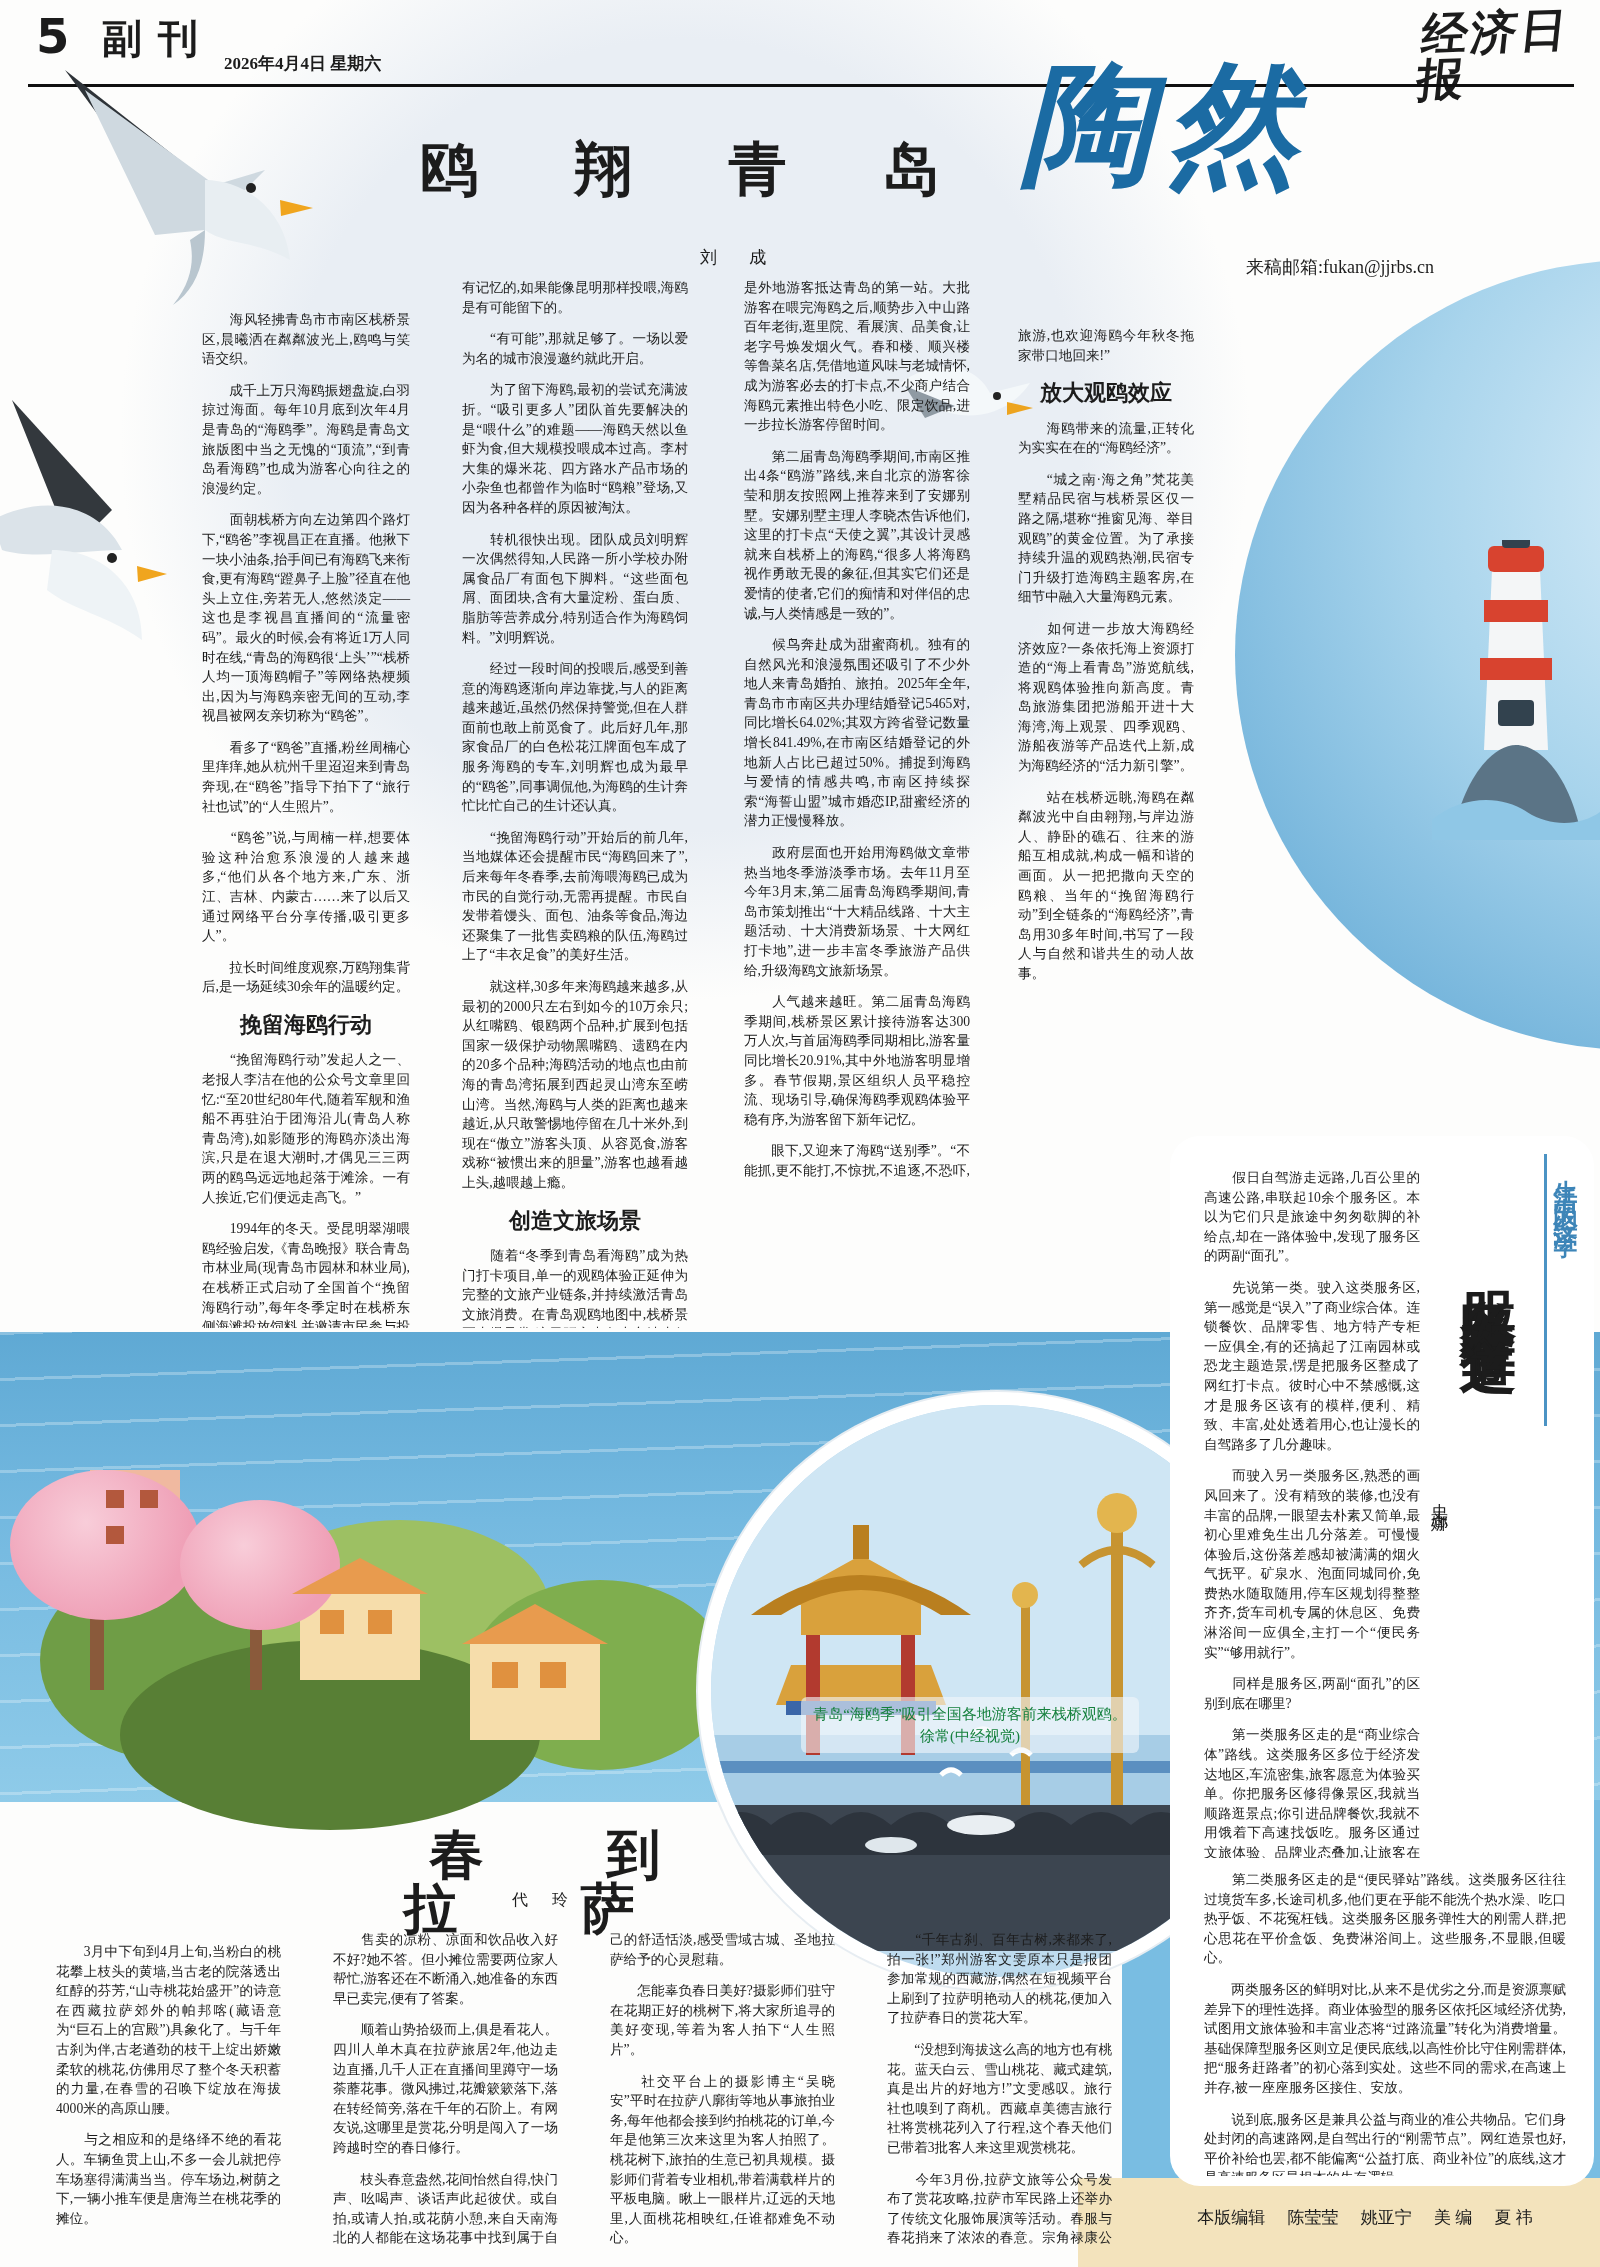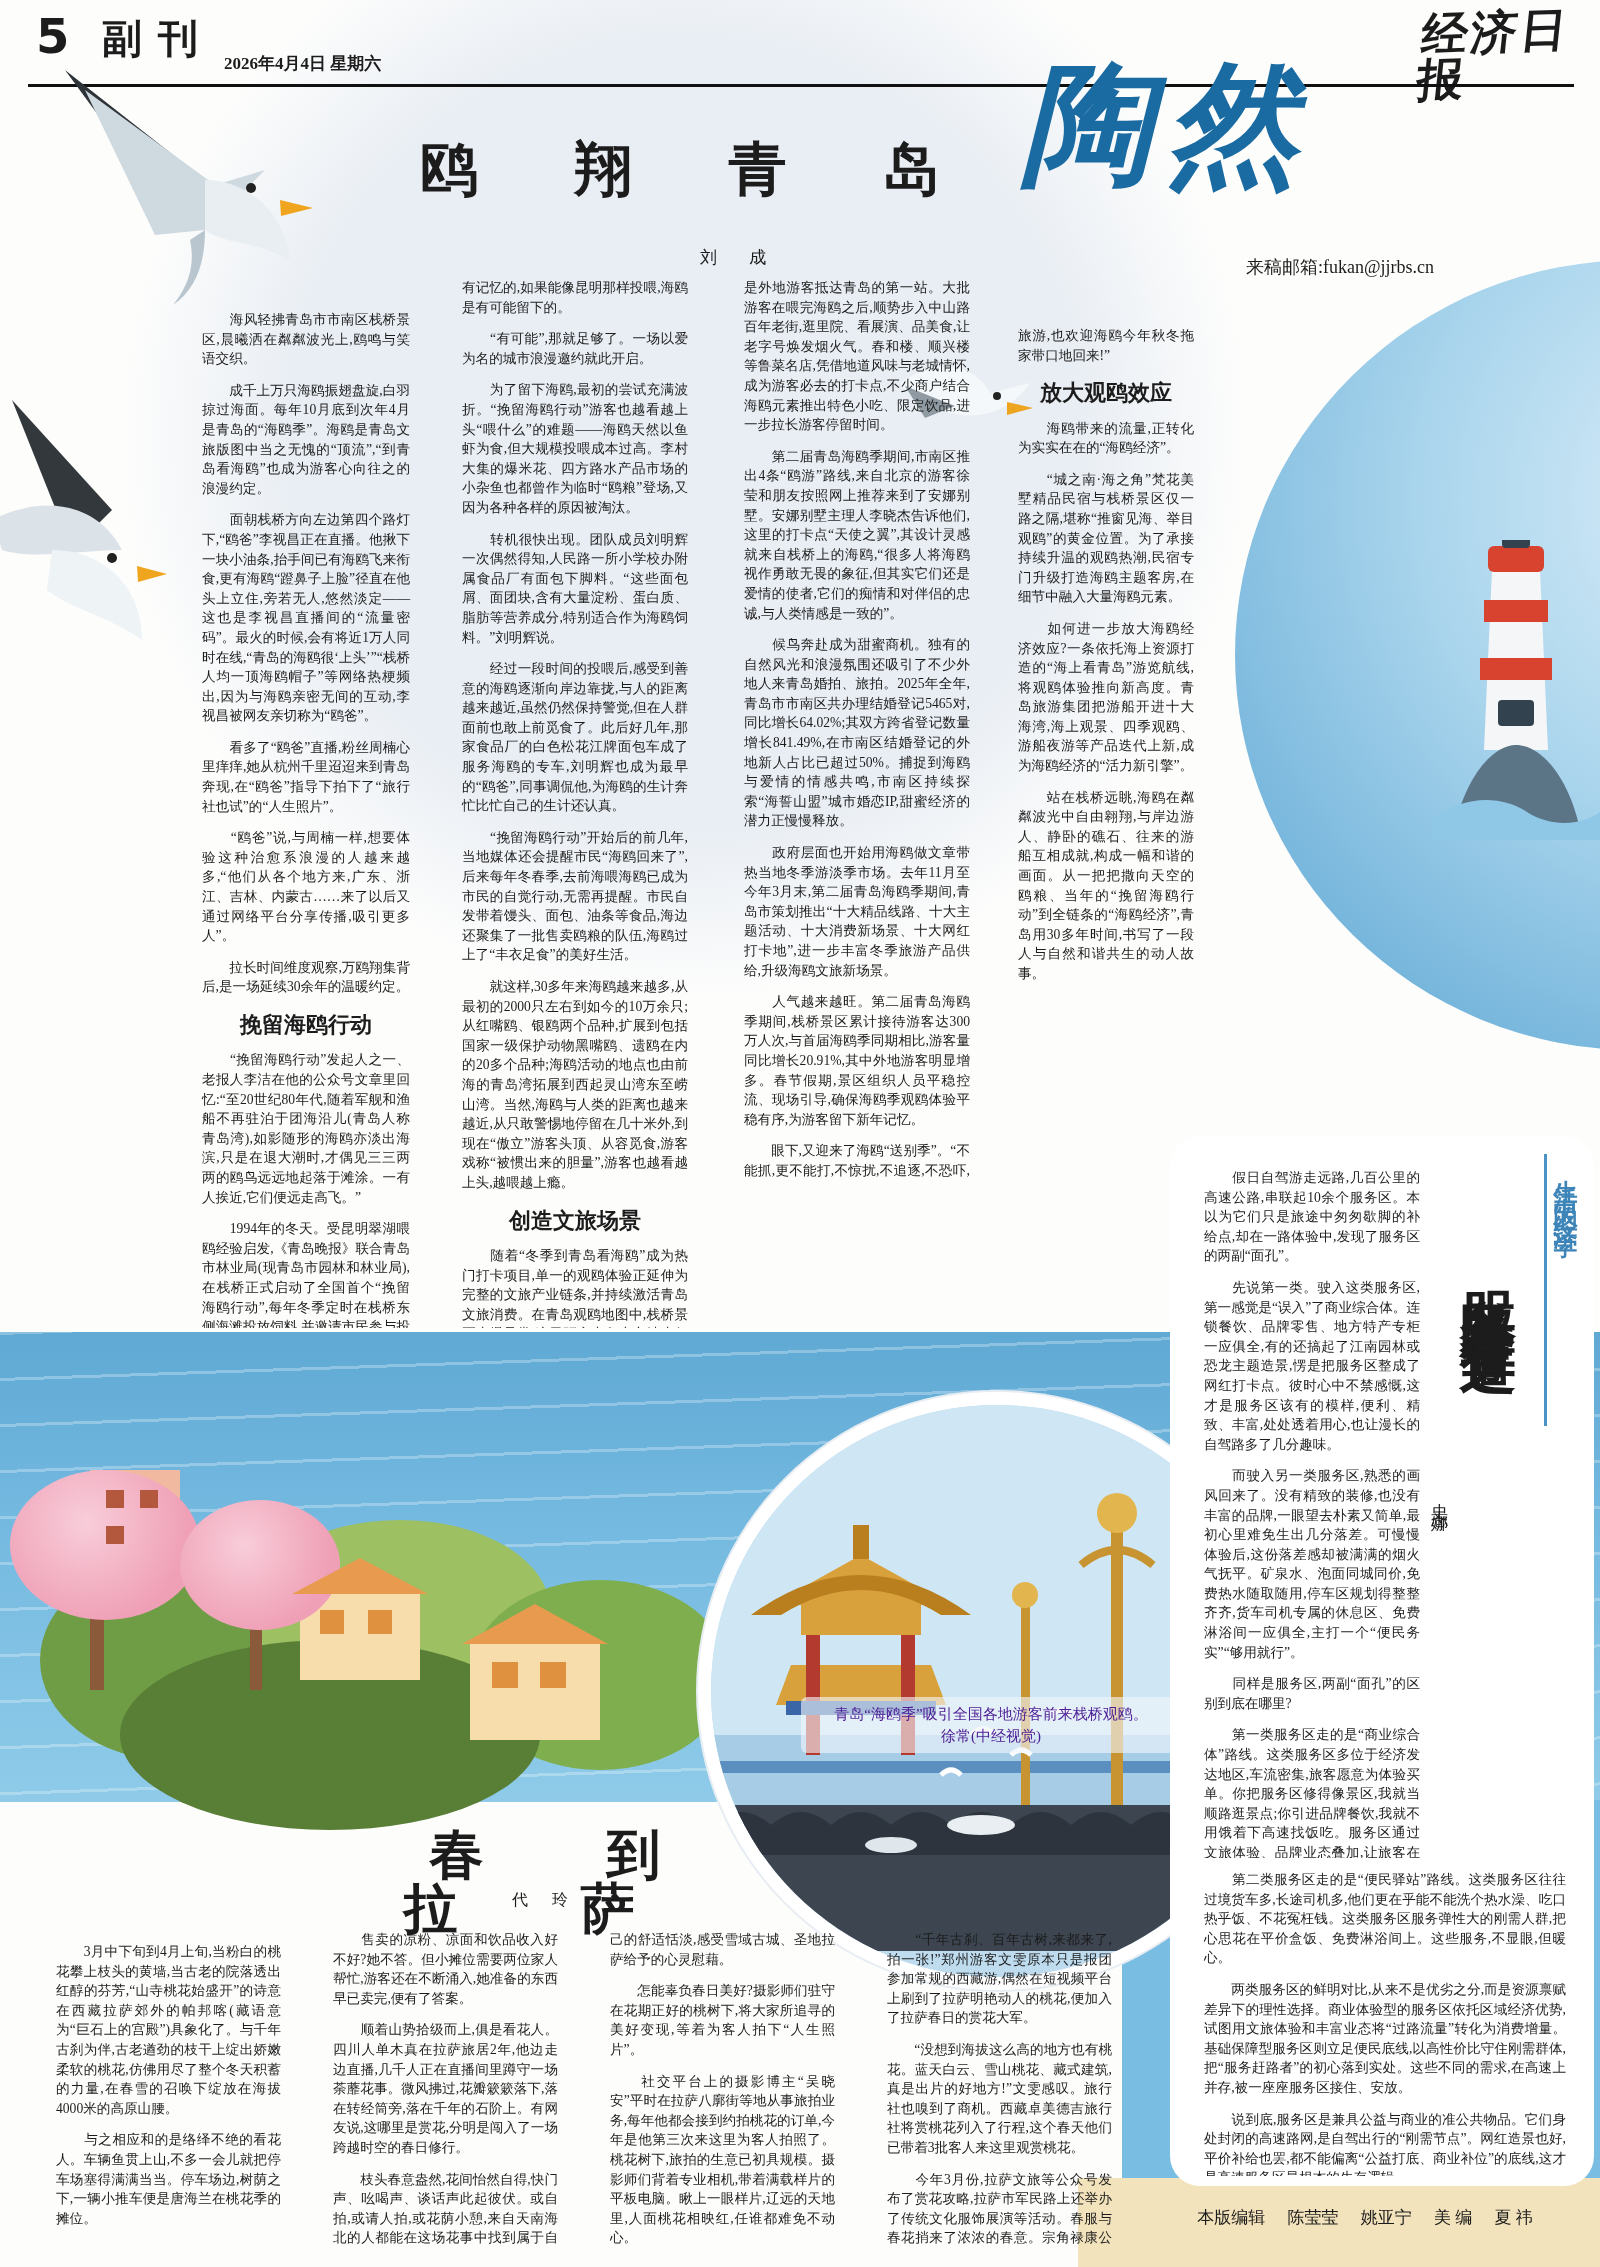--- a/index.html
+++ b/index.html
@@ -28,22 +28,22 @@
   .house{position:absolute;z-index:4;background:#f6ddab;}
   .roof{position:absolute;z-index:5;background:#e89b4e;clip-path:polygon(0 100%,50% 0,100% 100%);}
   .win{position:absolute;z-index:6;background:#e0913f;}
   .pinktree{position:absolute;z-index:5;border-radius:50%;background:radial-gradient(circle at 40% 35%,#f8cdd9,#ef9fb6 70%);}
   .trunk{position:absolute;z-index:4;background:#8a5a3b;}
   
   .photo{left:698px;top:1392px;width:572px;height:572px;border-radius:50%;overflow:hidden;
     border:13px solid #ffffff;box-shadow:0 0 0 2px #e7edf2;z-index:5;background:#bfdcef;}
   .photo svg{display:block;}
   .caption{position:absolute;left:90px;top:292px;width:330px;text-align:center;
-    font-size:15px;line-height:22px;color:#4c1d95;background:rgba(240,246,250,.62);
-    padding:6px 25px;border-radius:6px;z-index:7;}
+    font-size:15px;line-height:22px;color:#15803d;background:rgba(240,246,250,.62);
+    padding:6px 4px;border-radius:6px;z-index:7;}
   
   .sidebox{left:1170px;top:1136px;width:424px;height:1050px;background:#ffffff;border-radius:30px;z-index:6;}
   .side-narrow{left:1192px;top:1156px;width:240px;height:702px;overflow:hidden;z-index:7;}
   .side-wide{left:1192px;top:1858px;width:386px;height:318px;overflow:hidden;z-index:7;}
   .side-author{left:1428px;top:1490px;height:120px;writing-mode:vertical-rl;font-size:17px;letter-spacing:6px;z-index:7;}
   .side-title{left:1456px;top:1248px;height:572px;writing-mode:vertical-rl;
     font:bold 56px/1.15 "DejaVu Sans",sans-serif;letter-spacing:6px;z-index:7;}
   .side-vrule{left:1544px;top:1154px;width:3px;height:272px;background:#4b93c4;z-index:7;}
   .side-label{left:1552px;top:1160px;height:272px;writing-mode:vertical-rl;
     font:bold 24px/1.1 "DejaVu Serif",serif;color:#3d85b8;letter-spacing:9px;z-index:7;}
@@ -152,21 +152,21 @@
     <p class="para">　　看多了“鸥爸”直播,粉丝周楠心里痒痒,她从杭州千里迢迢来到青岛奔现,在“鸥爸”指导下拍下了“旅行社也试”的“人生照片”。</p>
     <p class="para">　　“鸥爸”说,与周楠一样,想要体验这种治愈系浪漫的人越来越多,“他们从各个地方来,广东、浙江、吉林、内蒙古……来了以后又通过网络平台分享传播,吸引更多人”。</p>
     <p class="para">　　拉长时间维度观察,万鸥翔集背后,是一场延续30余年的温暖约定。</p>
     <h3 class="colhead">挽留海鸥行动</h3>
     <p class="para">　　“挽留海鸥行动”发起人之一、老报人李洁在他的公众号文章里回忆:“至20世纪80年代,随着军舰和渔船不再驻泊于团海沿儿(青岛人称青岛湾),如影随形的海鸥亦淡出海滨,只是在退大潮时,才偶见三三两两的鸥鸟远远地起落于滩涂。一有人挨近,它们便远走高飞。”</p>
     <p class="para">　　1994年的冬天。受昆明翠湖喂鸥经验启发,《青岛晚报》联合青岛市林业局(现青岛市园林和林业局),在栈桥正式启动了全国首个“挽留海鸥行动”,每年冬季定时在栈桥东侧海滩投放饲料,并邀请市民参与投喂。鸟类专家说,青岛处在候鸟迁徙的重要通道上,每到深秋大批海鸥至此过冬,其中就有海鸥。候鸟都是</p>
   </div>
 <div class="abs coltext c2">
     <p class="para">有记忆的,如果能像昆明那样投喂,海鸥是有可能留下的。</p>
     <p class="para">　　“有可能”,那就足够了。一场以爱为名的城市浪漫邀约就此开启。</p>
-    <p class="para">　　为了留下海鸥,最初的尝试充满波折。“挽留海鸥行动”游客也越看越上头“喂什么”的难题——海鸥天然以鱼虾为食,但大规模投喂成本过高。李村大集的爆米花、四方路水产品市场的小杂鱼也都曾作为临时“鸥粮”登场,又因为各种各样的原因被淘汰。</p>
+    <p class="para">　　为了留下海鸥,最初的尝试充满波折。“吸引更多人”团队首先要解决的是“喂什么”的难题——海鸥天然以鱼虾为食,但大规模投喂成本过高。李村大集的爆米花、四方路水产品市场的小杂鱼也都曾作为临时“鸥粮”登场,又因为各种各样的原因被淘汰。</p>
     <p class="para">　　转机很快出现。团队成员刘明辉一次偶然得知,人民路一所小学校办附属食品厂有面包下脚料。“这些面包屑、面团块,含有大量淀粉、蛋白质、脂肪等营养成分,特别适合作为海鸥饲料。”刘明辉说。</p>
     <p class="para">　　经过一段时间的投喂后,感受到善意的海鸥逐渐向岸边靠拢,与人的距离越来越近,虽然仍然保持警觉,但在人群面前也敢上前觅食了。此后好几年,那家食品厂的白色松花江牌面包车成了服务海鸥的专车,刘明辉也成为最早的“鸥爸”,同事调侃他,为海鸥的生计奔忙比忙自己的生计还认真。</p>
     <p class="para">　　“挽留海鸥行动”开始后的前几年,当地媒体还会提醒市民“海鸥回来了”,后来每年冬春季,去前海喂海鸥已成为市民的自觉行动,无需再提醒。市民自发带着馒头、面包、油条等食品,海边还聚集了一批售卖鸥粮的队伍,海鸥过上了“丰衣足食”的美好生活。</p>
     <p class="para">　　就这样,30多年来海鸥越来越多,从最初的2000只左右到如今的10万余只;从红嘴鸥、银鸥两个品种,扩展到包括国家一级保护动物黑嘴鸥、遗鸥在内的20多个品种;海鸥活动的地点也由前海的青岛湾拓展到西起灵山湾东至崂山湾。当然,海鸥与人类的距离也越来越近,从只敢警惕地停留在几十米外,到现在“傲立”游客头顶、从容觅食,游客戏称“被惯出来的胆量”,游客也越看越上头,越喂越上瘾。</p>
     <h3 class="colhead">创造文旅场景</h3>
     <p class="para">　　随着“冬季到青岛看海鸥”成为热门打卡项目,单一的观鸥体验正延伸为完整的文旅产业链条,并持续激活青岛文旅消费。在青岛观鸥地图中,栈桥景区火爆异常,这里距离青岛火车站步行仅需几分钟,往往</p>
   </div>
 <div class="abs coltext c3">
     <p class="para">是外地游客抵达青岛的第一站。大批游客在喂完海鸥之后,顺势步入中山路百年老街,逛里院、看展演、品美食,让老字号焕发烟火气。春和楼、顺兴楼等鲁菜名店,凭借地道风味与老城情怀,成为游客必去的打卡点,不少商户结合海鸥元素推出特色小吃、限定饮品,进一步拉长游客停留时间。</p>
     <p class="para">　　第二届青岛海鸥季期间,市南区推出4条“鸥游”路线,来自北京的游客徐莹和朋友按照网上推荐来到了安娜别墅。安娜别墅主理人李晓杰告诉他们,这里的打卡点“天使之翼”,其设计灵感就来自栈桥上的海鸥,“很多人将海鸥视作勇敢无畏的象征,但其实它们还是爱情的使者,它们的痴情和对伴侣的忠诚,与人类情感是一致的”。</p>

